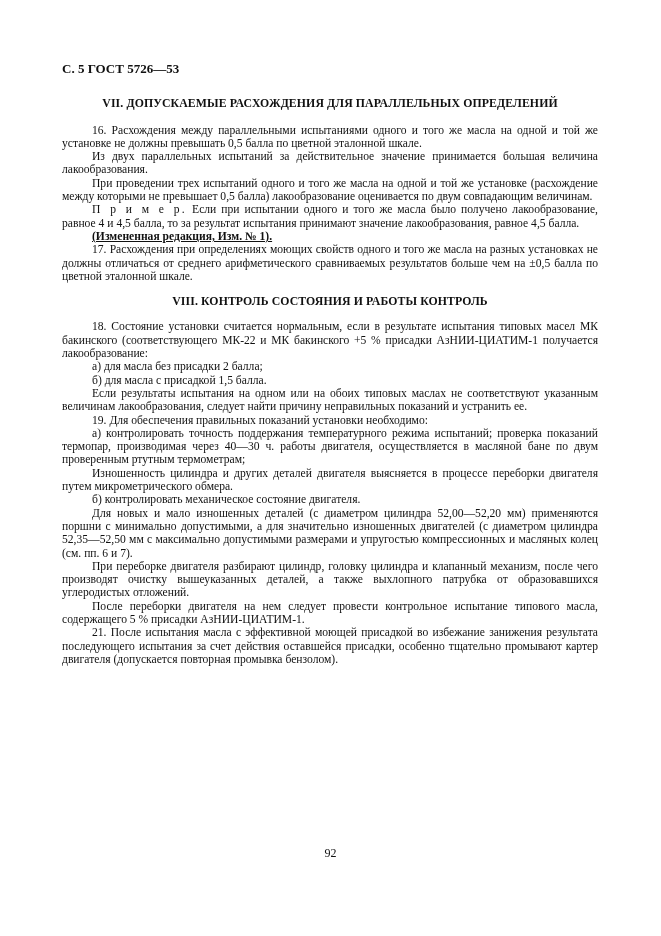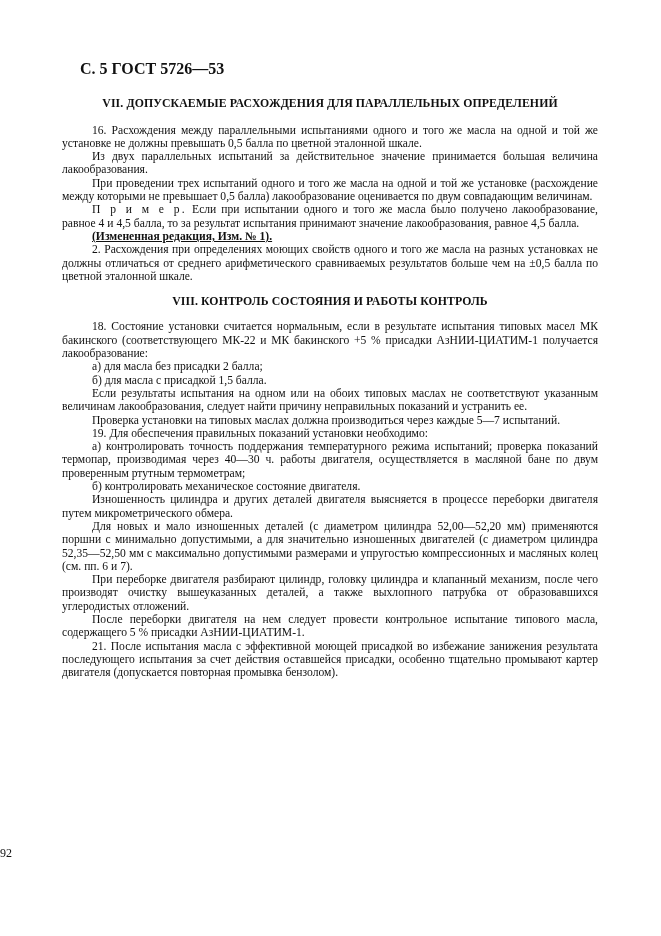--- a/index.html
+++ b/index.html
@@ -2,54 +2,53 @@
 <html><head>
   <meta charset="utf-8">
   <style>
     html, body { margin: 0; padding: 0; background: #ffffff; }
     body { width: 661px; height: 936px; position: relative; overflow: hidden; }
     .page {
       position: absolute; left: 62px; top: 62px; width: 536px;
       font-family: "Liberation Serif", "DejaVu Serif", serif;
       font-size: 11.6px; line-height: 13.3px; color: #111;
     }
-    .runhead { font-weight: bold; font-size: 16px; margin: 0 0 22px 18px; }
+    .runhead { font-weight: bold; font-size: 13px; margin: 0 0 22px 0; }
     .sec-title { font-weight: bold; text-align: center; font-size: 11.8px; margin: 0 0 13px 0; letter-spacing: 0.1px; }
     .sec-title.second { margin-top: 12px; margin-bottom: 12px; }
     p { margin: 0; text-align: justify; text-indent: 30px; }
     p.bold { font-weight: bold; text-decoration: underline; }
     p.spaced .sp { letter-spacing: 2.4px; }
     .pagenum {
-      position: absolute; left: 0; width: 661px; top: 846px; text-align: left;
+      position: absolute; left: 0; width: 661px; top: 846px; text-align: center;
       font-family: "Liberation Serif", "DejaVu Serif", serif; font-size: 12px; color: #111;
     }
   </style>
 </head>
 <body>
 
 <div class="page">
   <div class="runhead">С. 5 ГОСТ 5726—53</div>
 
   <div class="sec-title">VII. ДОПУСКАЕМЫЕ РАСХОЖДЕНИЯ ДЛЯ ПАРАЛЛЕЛЬНЫХ ОПРЕДЕЛЕНИЙ</div>
   <p>16. Расхождения между параллельными испытаниями одного и того же масла на одной и той же установке не должны превышать 0,5 балла по цветной эталонной шкале.</p>
   <p>Из двух параллельных испытаний за действительное значение принимается большая величина лакообразования.</p>
   <p>При проведении трех испытаний одного и того же масла на одной и той же установке (расхождение между которыми не превышает 0,5 балла) лакообразование оценивается по двум совпадающим величинам.</p>
   <p class="spaced"><span class="sp">П р и м е р.</span> <span>Если при испытании одного и того же масла было получено лакообразование, равное 4 и 4,5 балла, то за результат испытания принимают значение лакообразования, равное 4,5 балла.</span></p>
   <p class="bold">(Измененная редакция, Изм. № 1).</p>
-  <p>2. Расхождения при определениях моющих свойств одного и того же масла на разных установках не должны отличаться от среднего арифметического сравниваемых результатов больше чем на ±0,5 балла по цветной эталонной шкале.</p>
+  <p>17. Расхождения при определениях моющих свойств одного и того же масла на разных установках не должны отличаться от среднего арифметического сравниваемых результатов больше чем на ±0,5 балла по цветной эталонной шкале.</p>
 
   <div class="sec-title second">VIII. КОНТРОЛЬ СОСТОЯНИЯ И РАБОТЫ КОНТРОЛЬ</div>
   <p>18. Состояние установки считается нормальным, если в результате испытания типовых масел МК бакинского (соответствующего МК-22 и МК бакинского +5 % присадки АзНИИ-ЦИАТИМ-1 получается лакообразование:</p>
   <p>а) для масла без присадки 2 балла;</p>
   <p>б) для масла с присадкой 1,5 балла.</p>
   <p>Если результаты испытания на одном или на обоих типовых маслах не соответствуют указанным величинам лакообразования, следует найти причину неправильных показаний и устранить ее.</p>
-  <p>Проверка установки на типовых маслах должна производиться через каждые 5—7 испытаний.</p>
   <p>19. Для обеспечения правильных показаний установки необходимо:</p>
   <p>а) контролировать точность поддержания температурного режима испытаний; проверка показаний термопар, производимая через 40—30 ч. работы двигателя, осуществляется в масляной бане по двум проверенным ртутным термометрам;</p>
+  <p>Изношенность цилиндра и других деталей двигателя выясняется в процессе переборки двигателя путем микрометрического обмера.</p>
   <p>б) контролировать механическое состояние двигателя.</p>
-  <p>Изношенность цилиндра и других деталей двигателя выясняется в процессе переборки двигателя путем микрометрического обмера.</p>
   <p>Для новых и мало изношенных деталей (с диаметром цилиндра 52,00—52,20 мм) применяются поршни с минимально допустимыми, а для значительно изношенных двигателей (с диаметром цилиндра 52,35—52,50 мм с максимально допустимыми размерами и упругостью компрессионных и масляных колец (см. пп. 6 и 7).</p>
   <p>При переборке двигателя разбирают цилиндр, головку цилиндра и клапанный механизм, после чего производят очистку вышеуказанных деталей, а также выхлопного патрубка от образовавшихся углеродистых отложений.</p>
   <p>После переборки двигателя на нем следует провести контрольное испытание типового масла, содержащего 5 % присадки АзНИИ-ЦИАТИМ-1.</p>
   <p>21. После испытания масла с эффективной моющей присадкой во избежание занижения результата последующего испытания за счет действия оставшейся присадки, особенно тщательно промывают картер двигателя (допускается повторная промывка бензолом).</p>
 </div>
 
 <div class="pagenum">92</div>
 
 </body></html>

